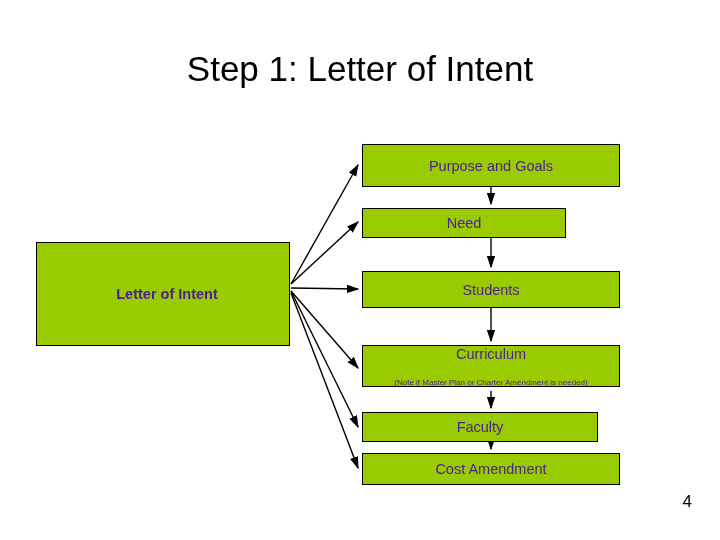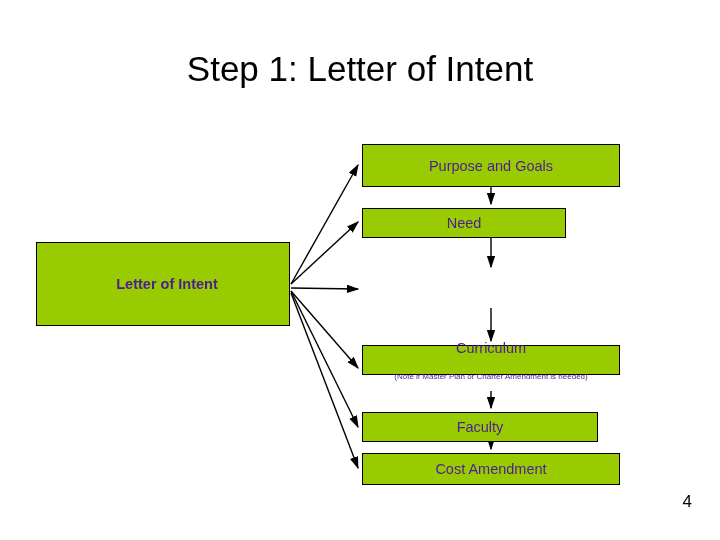--- a/index.html
+++ b/index.html
@@ -54,21 +54,21 @@
   }
   .box-sub {
     font-size: 8px;
     line-height: 10px;
     margin-top: 15px;
   }
   #loi-box {
     left: 36px;
     top: 242px;
     width: 254px;
-    height: 84px;
+    height: 104px;
     padding-left: 8px;
   }
   #box-purpose {
     left: 362px;
     top: 144px;
     width: 258px;
     height: 43px;
   }
   #box-need {
     left: 362px;
@@ -79,21 +79,21 @@
   #box-students {
     left: 362px;
     top: 271px;
     width: 258px;
     height: 37px;
   }
   #box-curriculum {
     left: 362px;
     top: 345px;
     width: 258px;
-    height: 30px;
+    height: 42px;
   }
   #box-faculty {
     left: 362px;
     top: 412px;
     width: 236px;
     height: 30px;
   }
   #box-cost {
     left: 362px;
     top: 453px;
@@ -152,20 +152,23 @@
   </div>
 
   <div class="box" id="box-purpose">
     <div class="box-label">Purpose and Goals</div>
   </div>
 
   <div class="box" id="box-need">
     <div class="box-label">Need</div>
   </div>
 
+  <div class="box" id="box-students">
+    <div class="box-label">Students</div>
+  </div>
 
   <div class="box" id="box-curriculum">
     <div class="box-label">Curriculum</div>
     <div class="box-sub">(Note if Master Plan or Charter Amendment is needed)</div>
   </div>
 
   <div class="box" id="box-faculty">
     <div class="box-label">Faculty</div>
   </div>
 

